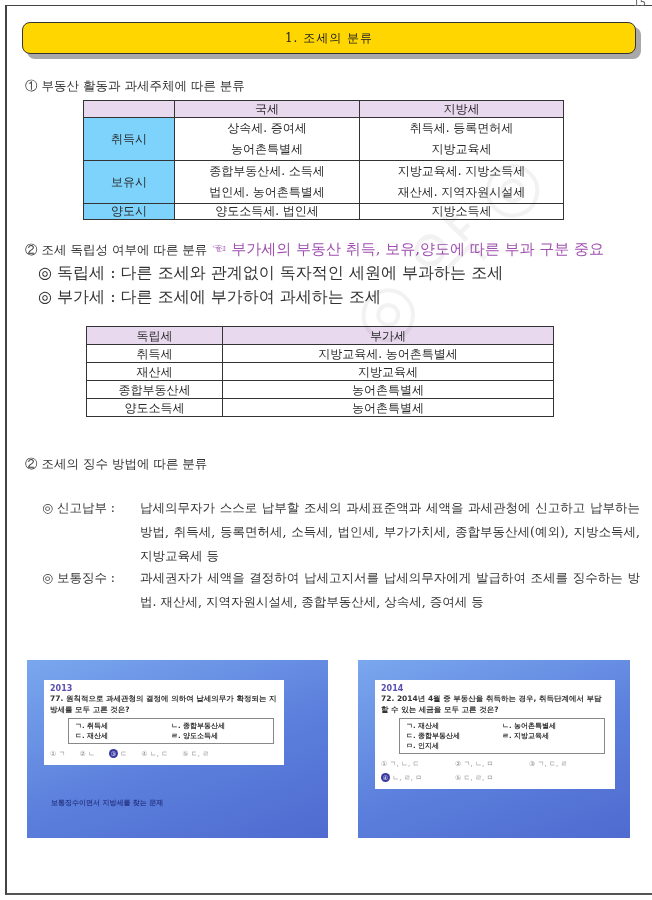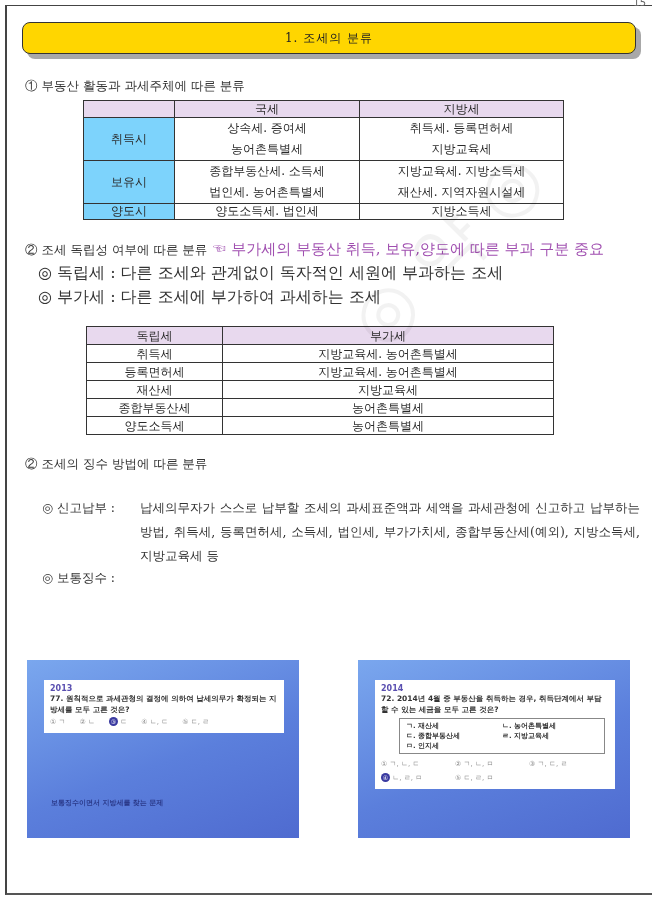--- a/index.html
+++ b/index.html
@@ -123,24 +123,20 @@
   <tbody>
       <tr>
     <th class="hdr" style="width:135px;">독립세</th>
     <th class="hdr">부가세</th>
   </tr>
   <tr>
         <td>취득세</td>
         <td>지방교육세. 농어촌특별세</td>
       </tr>
   <tr>
-        <td>등록면허세</td>
-        <td>지방교육세. 농어촌특별세</td>
-      </tr>
-  <tr>
         <td>재산세</td>
         <td>지방교육세</td>
       </tr>
   <tr>
         <td>종합부동산세</td>
         <td>농어촌특별세</td>
       </tr>
   <tr>
         <td>양도소득세</td>
         <td>농어촌특별세</td>
@@ -148,28 +144,35 @@
 </tbody>
   </table>
 
 <div class="heading" style="top:456px;">② 조세의 징수 방법에 따른 분류</div>
 <div class="para" style="top:496px; height:72px;">
   <span class="lbl">◎ 신고납부 :</span>
   <div class="body">납세의무자가 스스로 납부할 조세의 과세표준액과 세액을 과세관청에 신고하고 납부하는 방법, 취득세, 등록면허세, 소득세, 법인세, 부가가치세, 종합부동산세(예외), 지방소득세, 지방교육세 등</div>
 </div>
 <div class="para" style="top:566px; height:72px;">
   <span class="lbl">◎ 보통징수 :</span>
+  <div class="body">과세권자가 세액을 결정하여 납세고지서를 납세의무자에게 발급하여 조세를 징수하는 방법. 재산세, 지역자원시설세, 종합부동산세, 상속세, 증여세 등</div>
 </div>
 
 <div class="watermark">◎ 약 ◎</div>
 
-<div class="slide" style="left:27px; top:660px;">
+<div class="slide" style="left:27px; top:660px;padding-left:29px;">
   <div class="slide-card">
     <div class="slide-year">2013</div>
     <div class="slide-q">77. 원칙적으로 과세관청의 결정에 의하여 납세의무가 확정되는 지방세를 모두 고른 것은?</div>
+    <div class="slide-box">
+      <span>ㄱ. 취득세</span>
+      <span>ㄴ. 종합부동산세</span>
+      <span>ㄷ. 재산세</span>
+      <span>ㄹ. 양도소득세</span>
+    </div>
     <div class="opts">
       <span class="opt"><span class="num">①</span> <span>ㄱ</span></span>
       <span class="opt"><span class="num">②</span> <span>ㄴ</span></span>
       <span class="opt sel"><span class="num">③</span> <span>ㄷ</span></span>
       <span class="opt"><span class="num">④</span> <span>ㄴ, ㄷ</span></span>
       <span class="opt"><span class="num">⑤</span> <span>ㄷ, ㄹ</span></span>
     </div>
   </div>
   <div class="slide-caption">보통징수이면서 지방세를 찾는 문제</div>
 </div>

